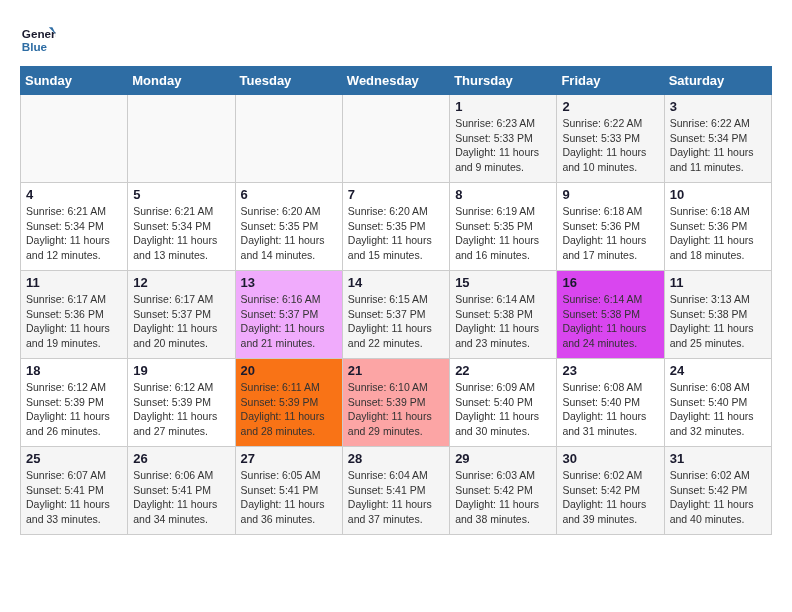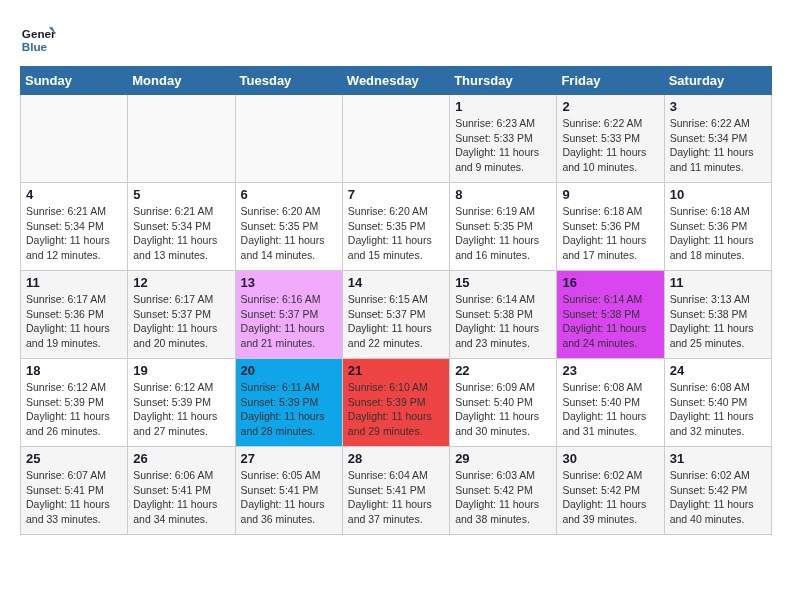--- a/index.html
+++ b/index.html
@@ -263,28 +263,28 @@
 Daylight: 11 hours
 and 26 minutes.</div>
         </td>
         <td style="background: rgb(255, 255, 255);">
           <span class="day-num">19</span>
           <div class="day-detail" style="white-space: pre-line;">Sunrise: 6:12 AM
 Sunset: 5:39 PM
 Daylight: 11 hours
 and 27 minutes.</div>
         </td>
-        <td style="background: #0ea5e9;">
+        <td style="background: #f97316;">
           <span class="day-num">20</span>
           <div class="day-detail" style="white-space: pre-line;">Sunrise: 6:11 AM
 Sunset: 5:39 PM
 Daylight: 11 hours
 and 28 minutes.</div>
         </td>
-        <td style="background: #ef4444;">
+        <td style="background: #fca5a5;">
           <span class="day-num">21</span>
           <div class="day-detail" style="white-space: pre-line;">Sunrise: 6:10 AM
 Sunset: 5:39 PM
 Daylight: 11 hours
 and 29 minutes.</div>
         </td>
         <td style="background: rgb(255, 255, 255); margin-top: 39px;">
           <span class="day-num">22</span>
           <div class="day-detail" style="white-space: pre-line;">Sunrise: 6:09 AM
 Sunset: 5:40 PM

